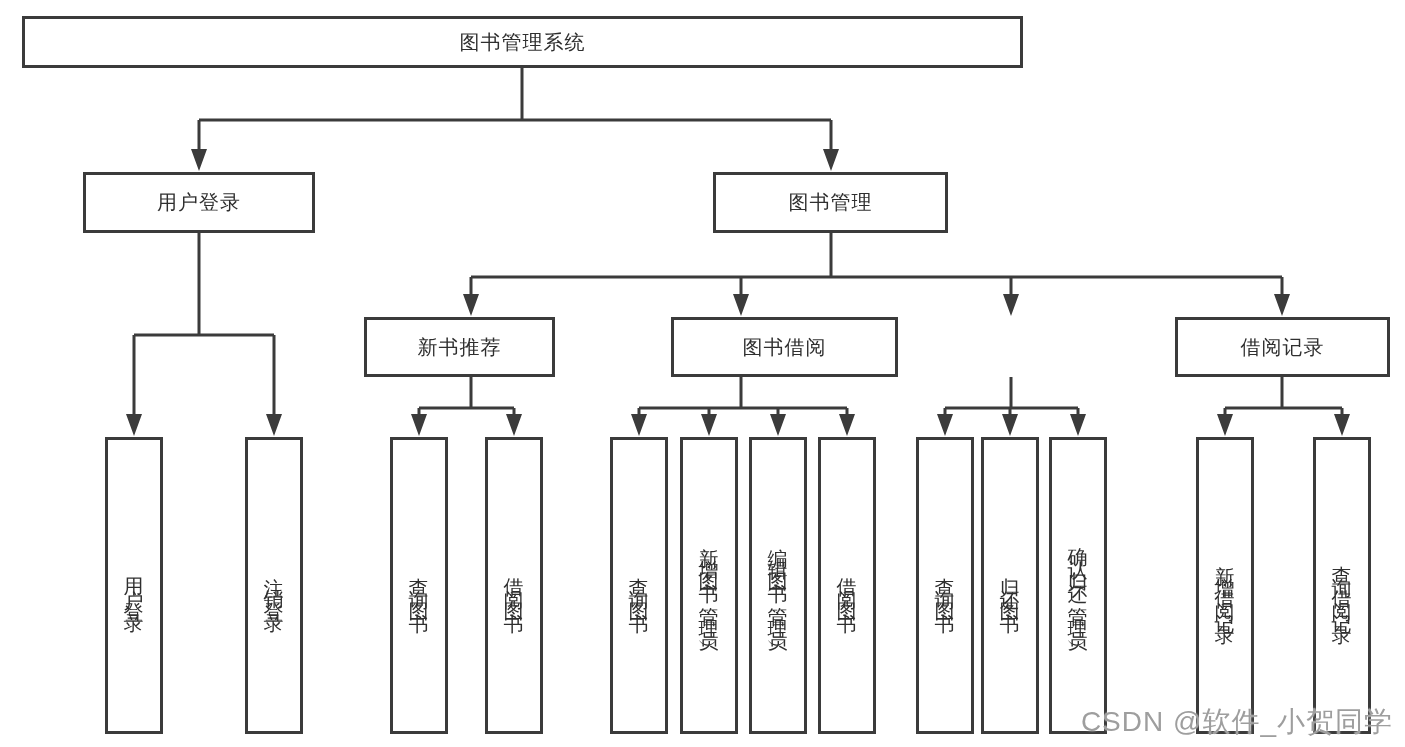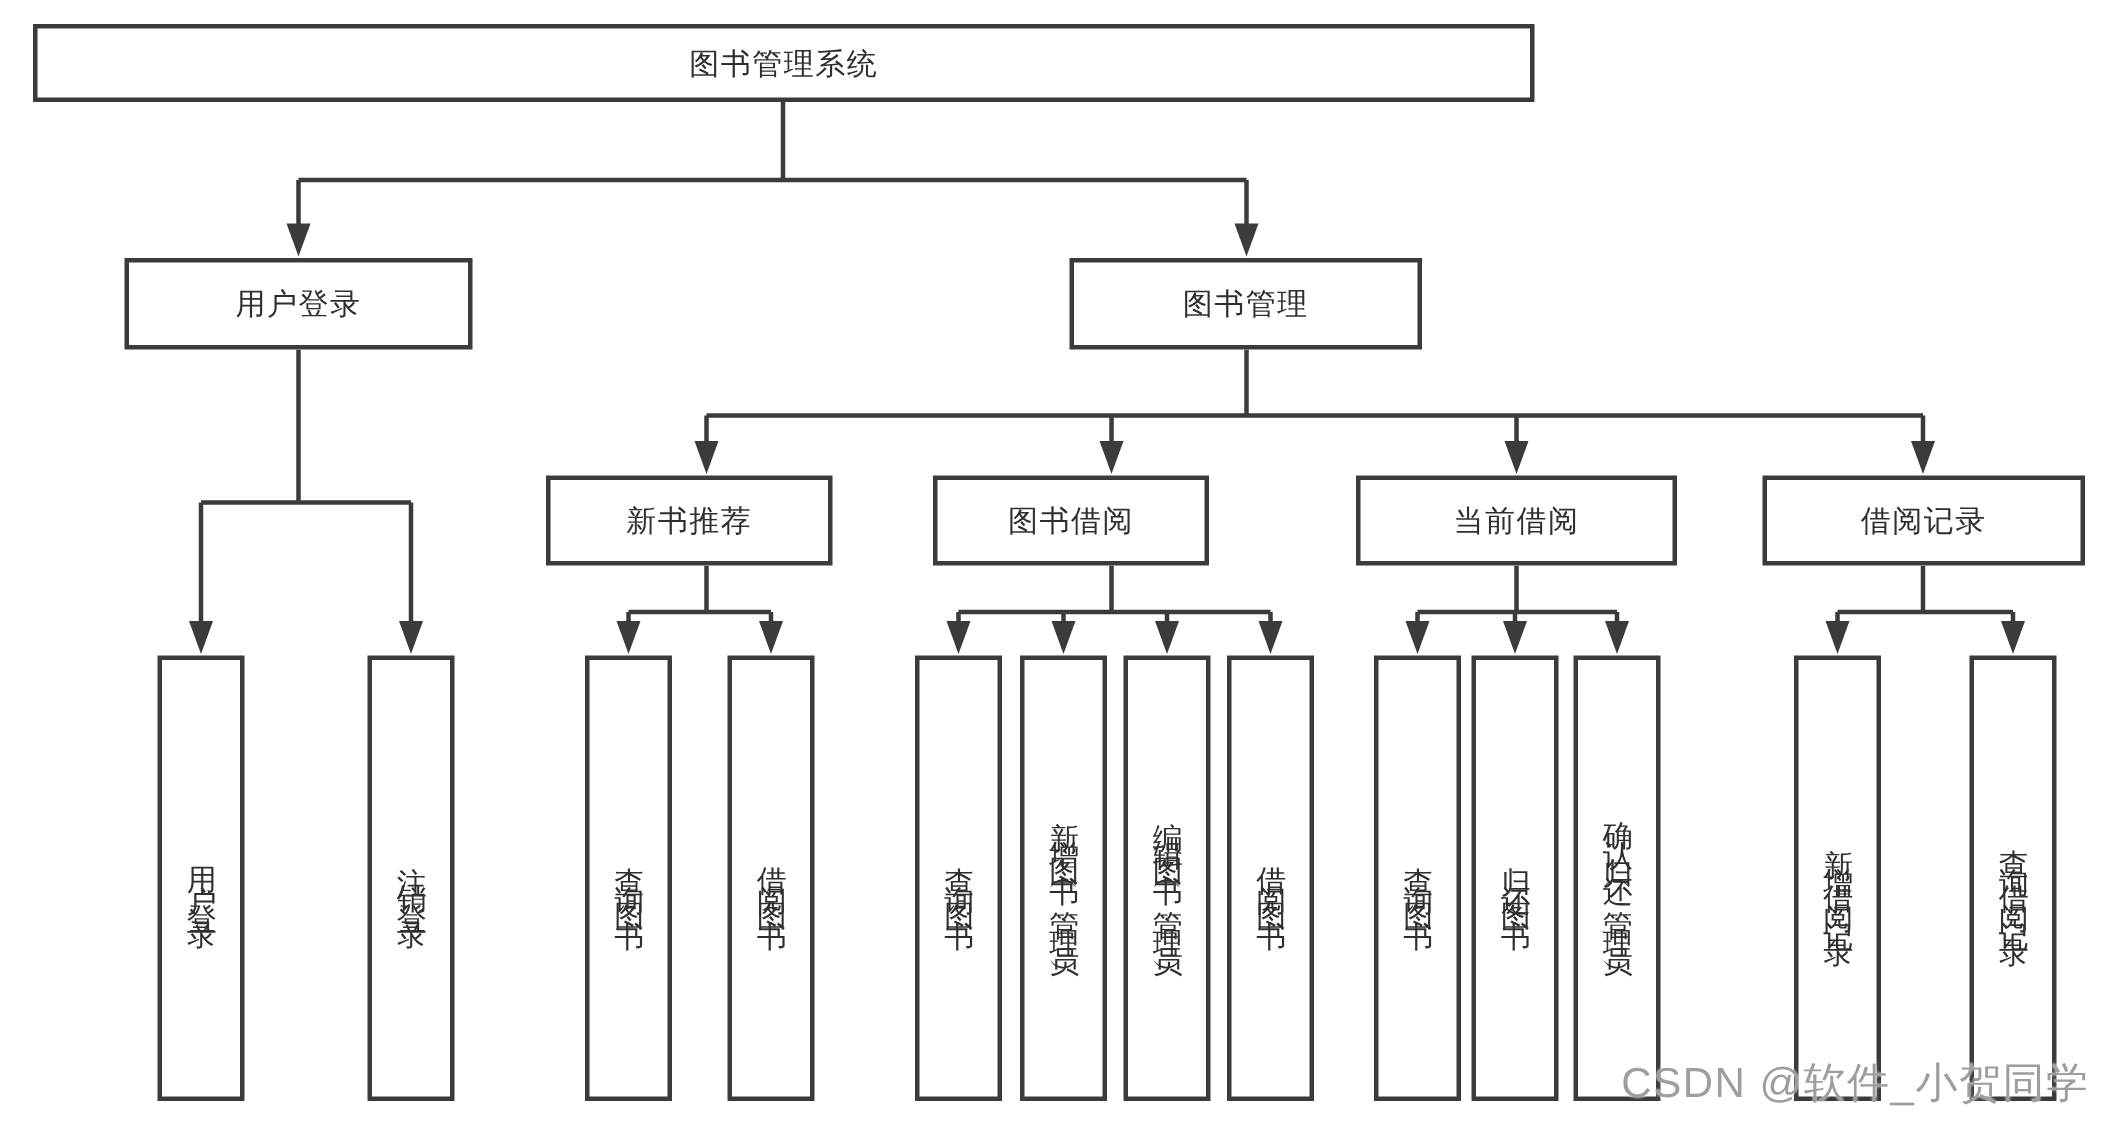--- a/index.html
+++ b/index.html
@@ -122,25 +122,22 @@
   <div class="box hbox" style="left:83px;top:172px;width:232px;height:61px">
     <span>用户登录</span>
   </div>
   <div class="box hbox" style="left:713px;top:172px;width:235px;height:61px">
     <span>图书管理</span>
   </div>
 
   <div class="box hbox" style="left:364px;top:317px;width:191px;height:60px">
     <span>新书推荐</span>
   </div>
-  <div class="box hbox" style="left:622px;top:317px;width:184px;height:60px">
+  <div class="box hbox" style="left:671px;top:317px;width:227px;height:60px">
     <span>图书借阅</span>
-  </div>
-  <div class="box hbox" style="left:904px;top:317px;width:214px;height:60px">
-    <span>当前借阅</span>
   </div>
   <div class="box hbox" style="left:1175px;top:317px;width:215px;height:60px">
     <span>借阅记录</span>
   </div>
 
   <div class="box vbox" style="left:105px;top:437px;width:58px;height:297px">
     <span>用户登录</span>
   </div>
   <div class="box vbox" style="left:245px;top:437px;width:58px;height:297px">
     <span>注销登录</span>

